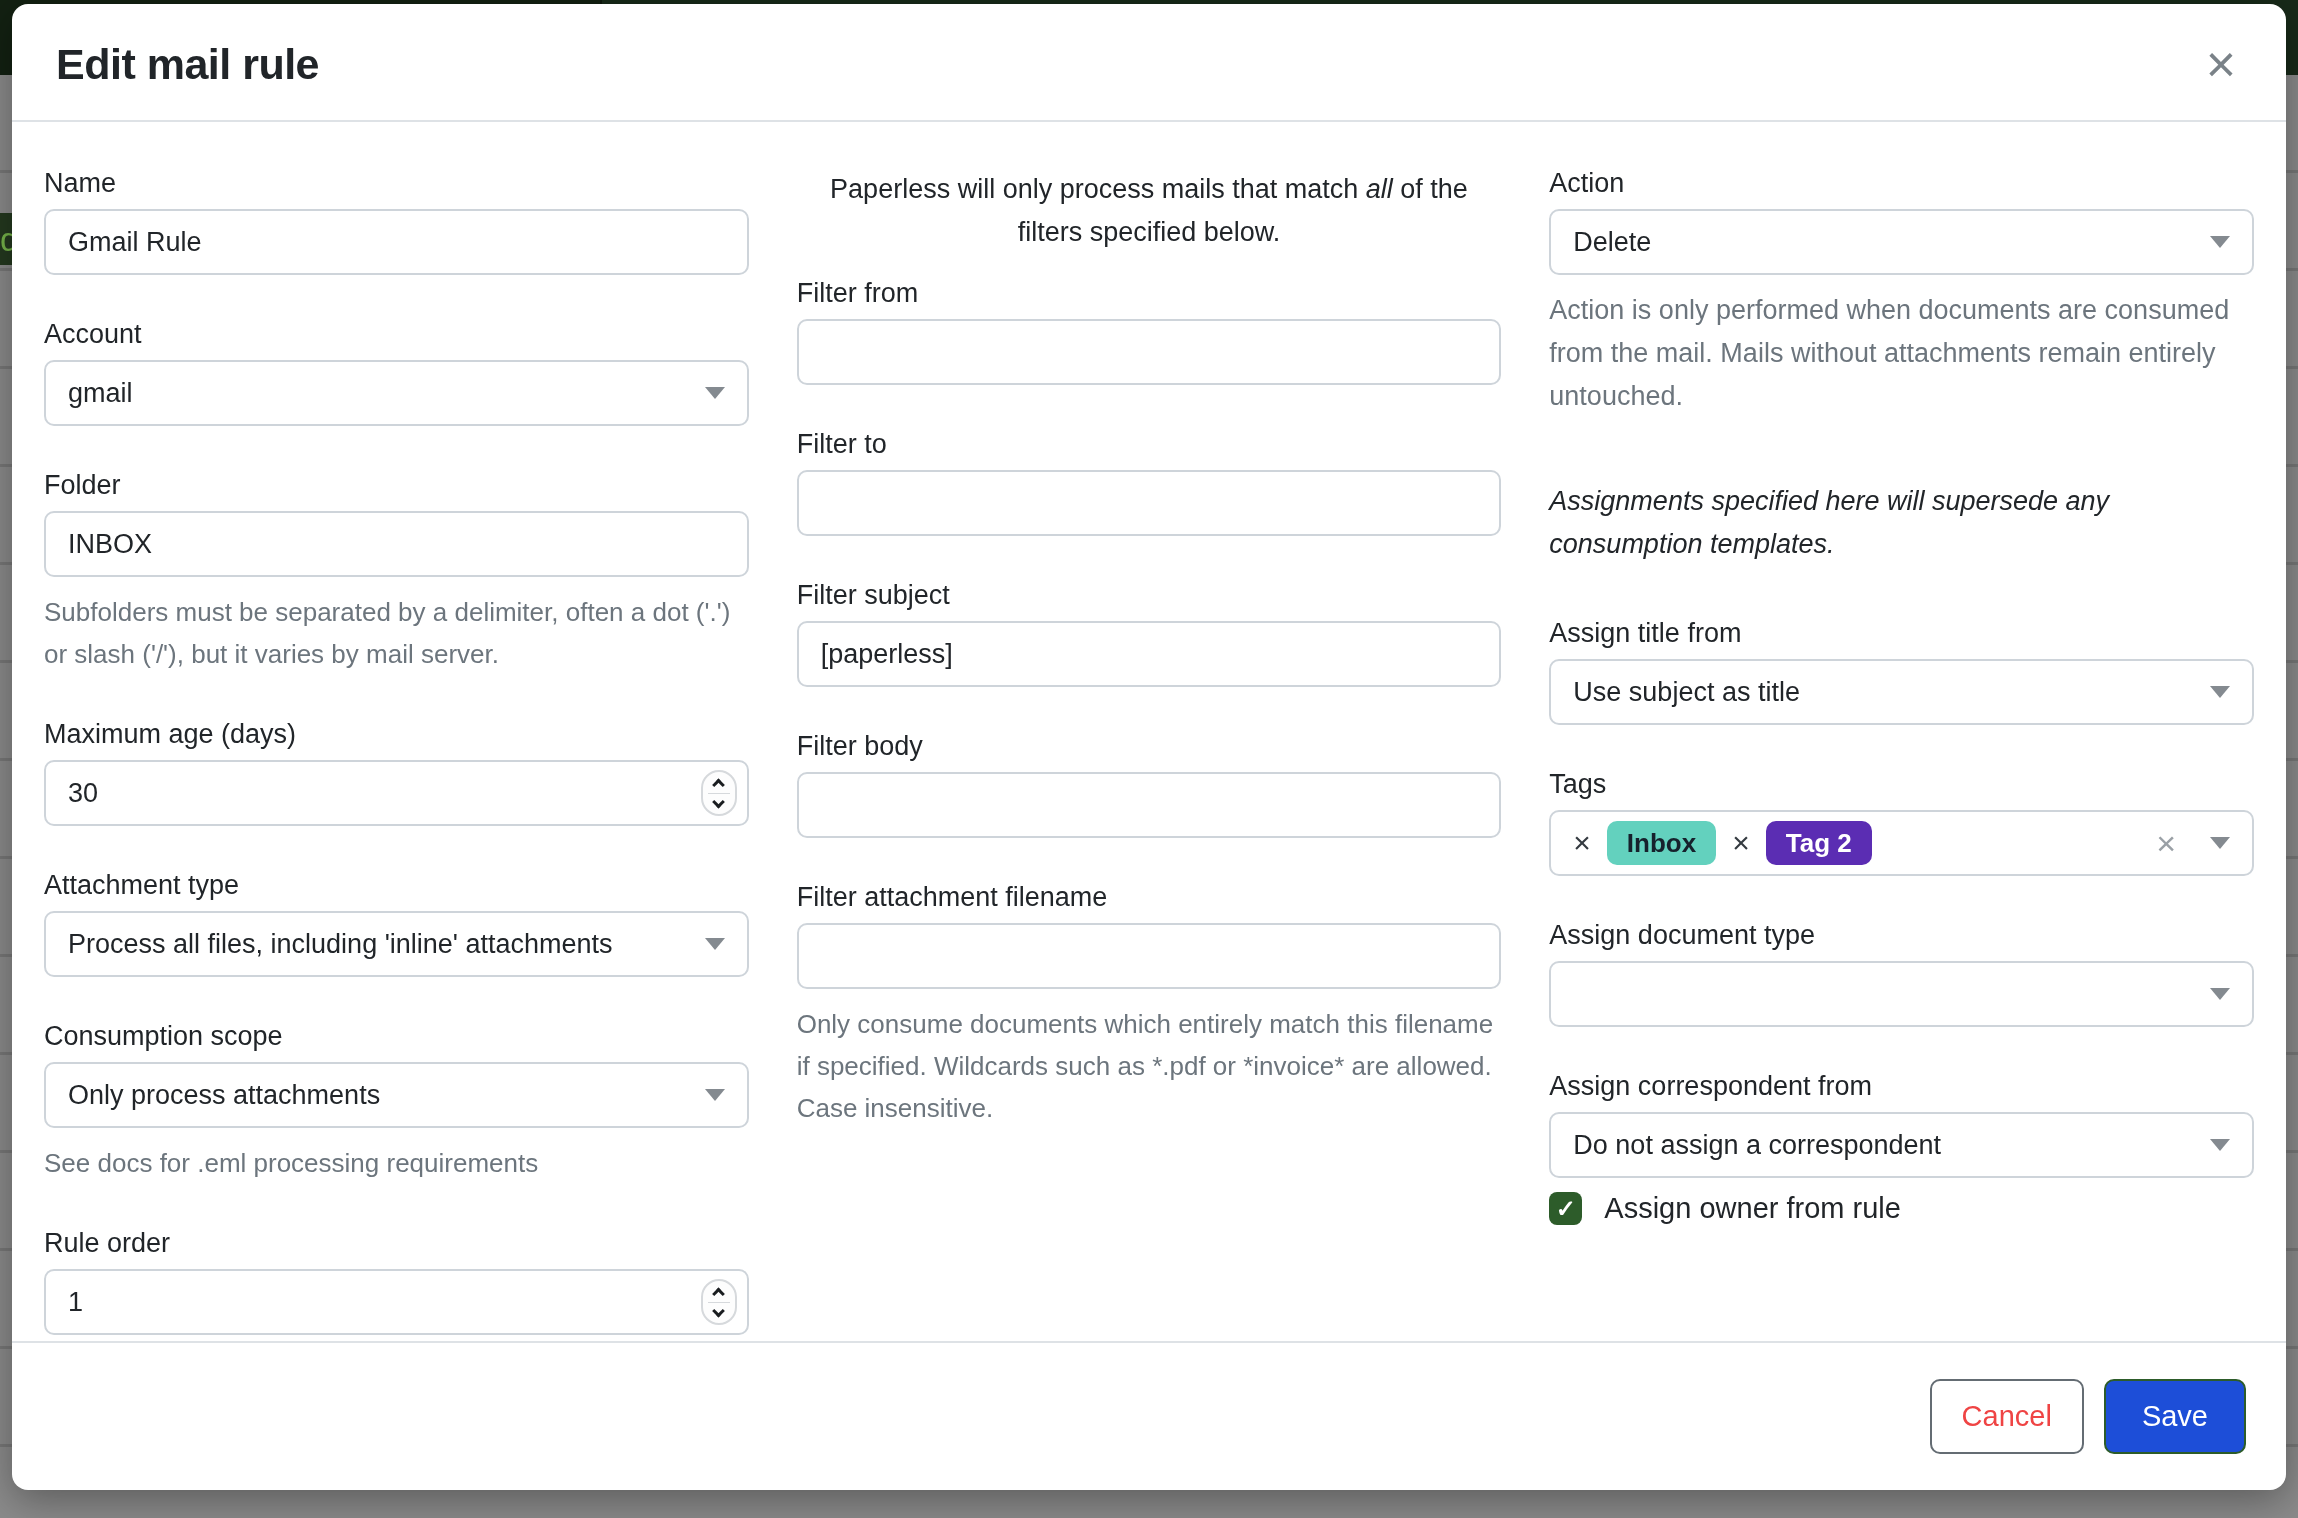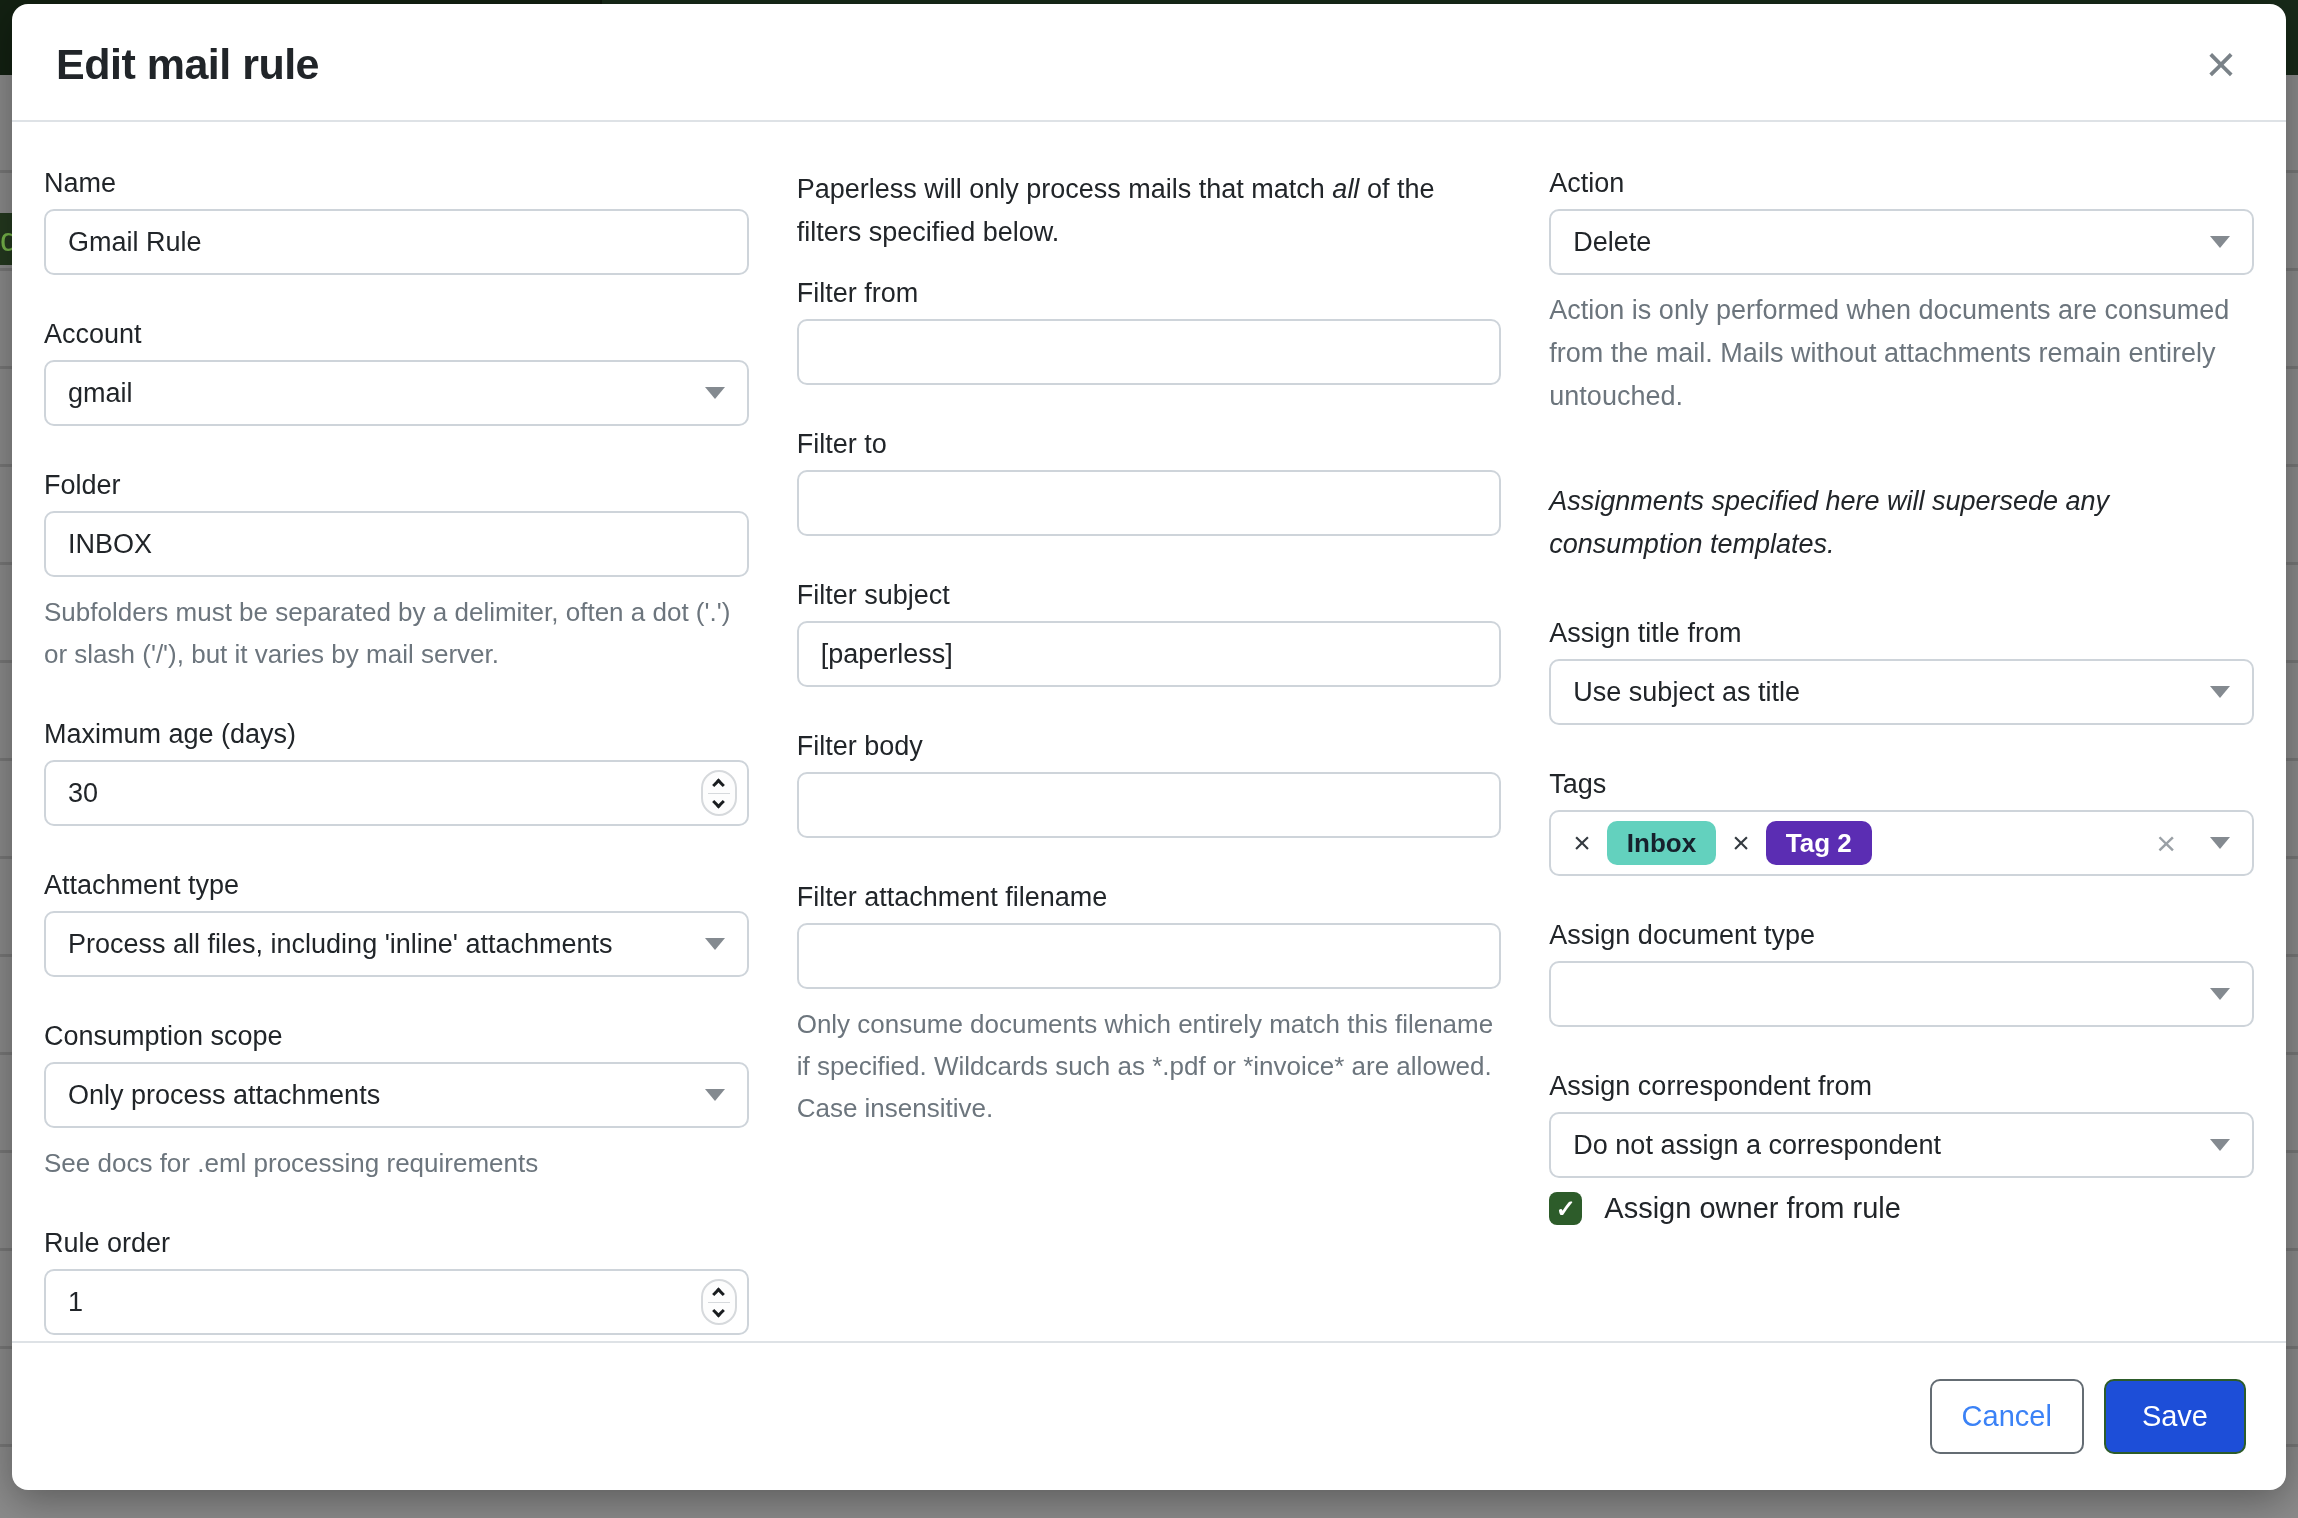--- a/index.html
+++ b/index.html
@@ -76,21 +76,21 @@
     border:2px solid #d6d9dc; border-radius:18px; background:#fdfdfd;
     display:flex; flex-direction:column; align-items:center; justify-content:center; gap:5px;
     cursor:pointer;
   }
   .spin-divider { width:22px; height:1px; background:#d6d9dc; }
   .chev { width:9px; height:9px; border-left:3px solid #1a1d20; border-top:3px solid #1a1d20; }
   .chev.up { transform:rotate(45deg) translate(1px,1px); }
   .chev.down { transform:rotate(225deg) translate(1px,1px); }
 
   .help { font-size:26px; line-height:42px; color:#6c757d; margin-top:14px; }
-  .intro { font-size:27px; line-height:43px; color:#212529; margin-bottom:24px; }
+  .intro { font-size:27px; line-height:43px; color:#212529; margin-bottom:24px;text-align:center; }
   .note-italic { font-style:italic; font-size:27px; line-height:43px; color:#212529; margin:62px 0 52px 0; }
 
   
   .tags-control { gap:16px; }
   .tag-remove { font-size:30px; color:#343a40; cursor:pointer; }
   .pill {
     display:inline-block; padding:5px 20px; border-radius:10px;
     font-size:26px; font-weight:bold; line-height:34px;
   }
   .pill-teal { background:#63d1be; color:#16212c; }
@@ -103,21 +103,21 @@
   .checkbox {
     width:33px; height:33px; border-radius:8px; background:#2d5c2a;
     display:flex; align-items:center; justify-content:center; cursor:pointer;
     flex:0 0 auto;
   }
   .checkbox::after { content:"✓"; color:#fff; font-size:24px; font-weight:bold; }
   .check-label { font-size:29px; color:#212529; }
 
   
   .btn { font-family:"Liberation Sans", sans-serif; font-size:29px; border-radius:10px; cursor:pointer; padding:18px 30px; line-height:1.2; }
-  .btn-cancel { background:#ffffff; color:#3b82f6; border:2px solid #646c73; }
+  .btn-cancel { background:#ffffff; color:#ef4444; border:2px solid #646c73; }
   .btn-save { background:#1d4ed8; color:#ffffff; border:2px solid #2d5c2a; padding:18px 36px; }
 </style>
 </head>
 <body>
 
 <div class="backdrop-rows"></div>
 <div class="nav-left"></div>
 <div class="nav-right"></div>
 <div class="behind-row-dark"></div>
 <div class="behind-green-text">d</div>

